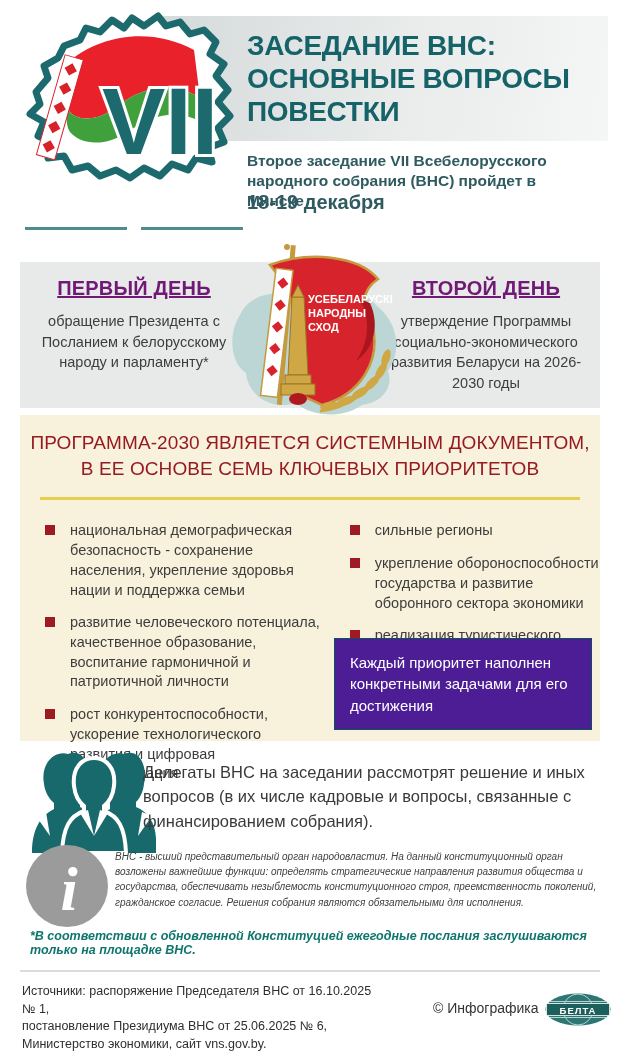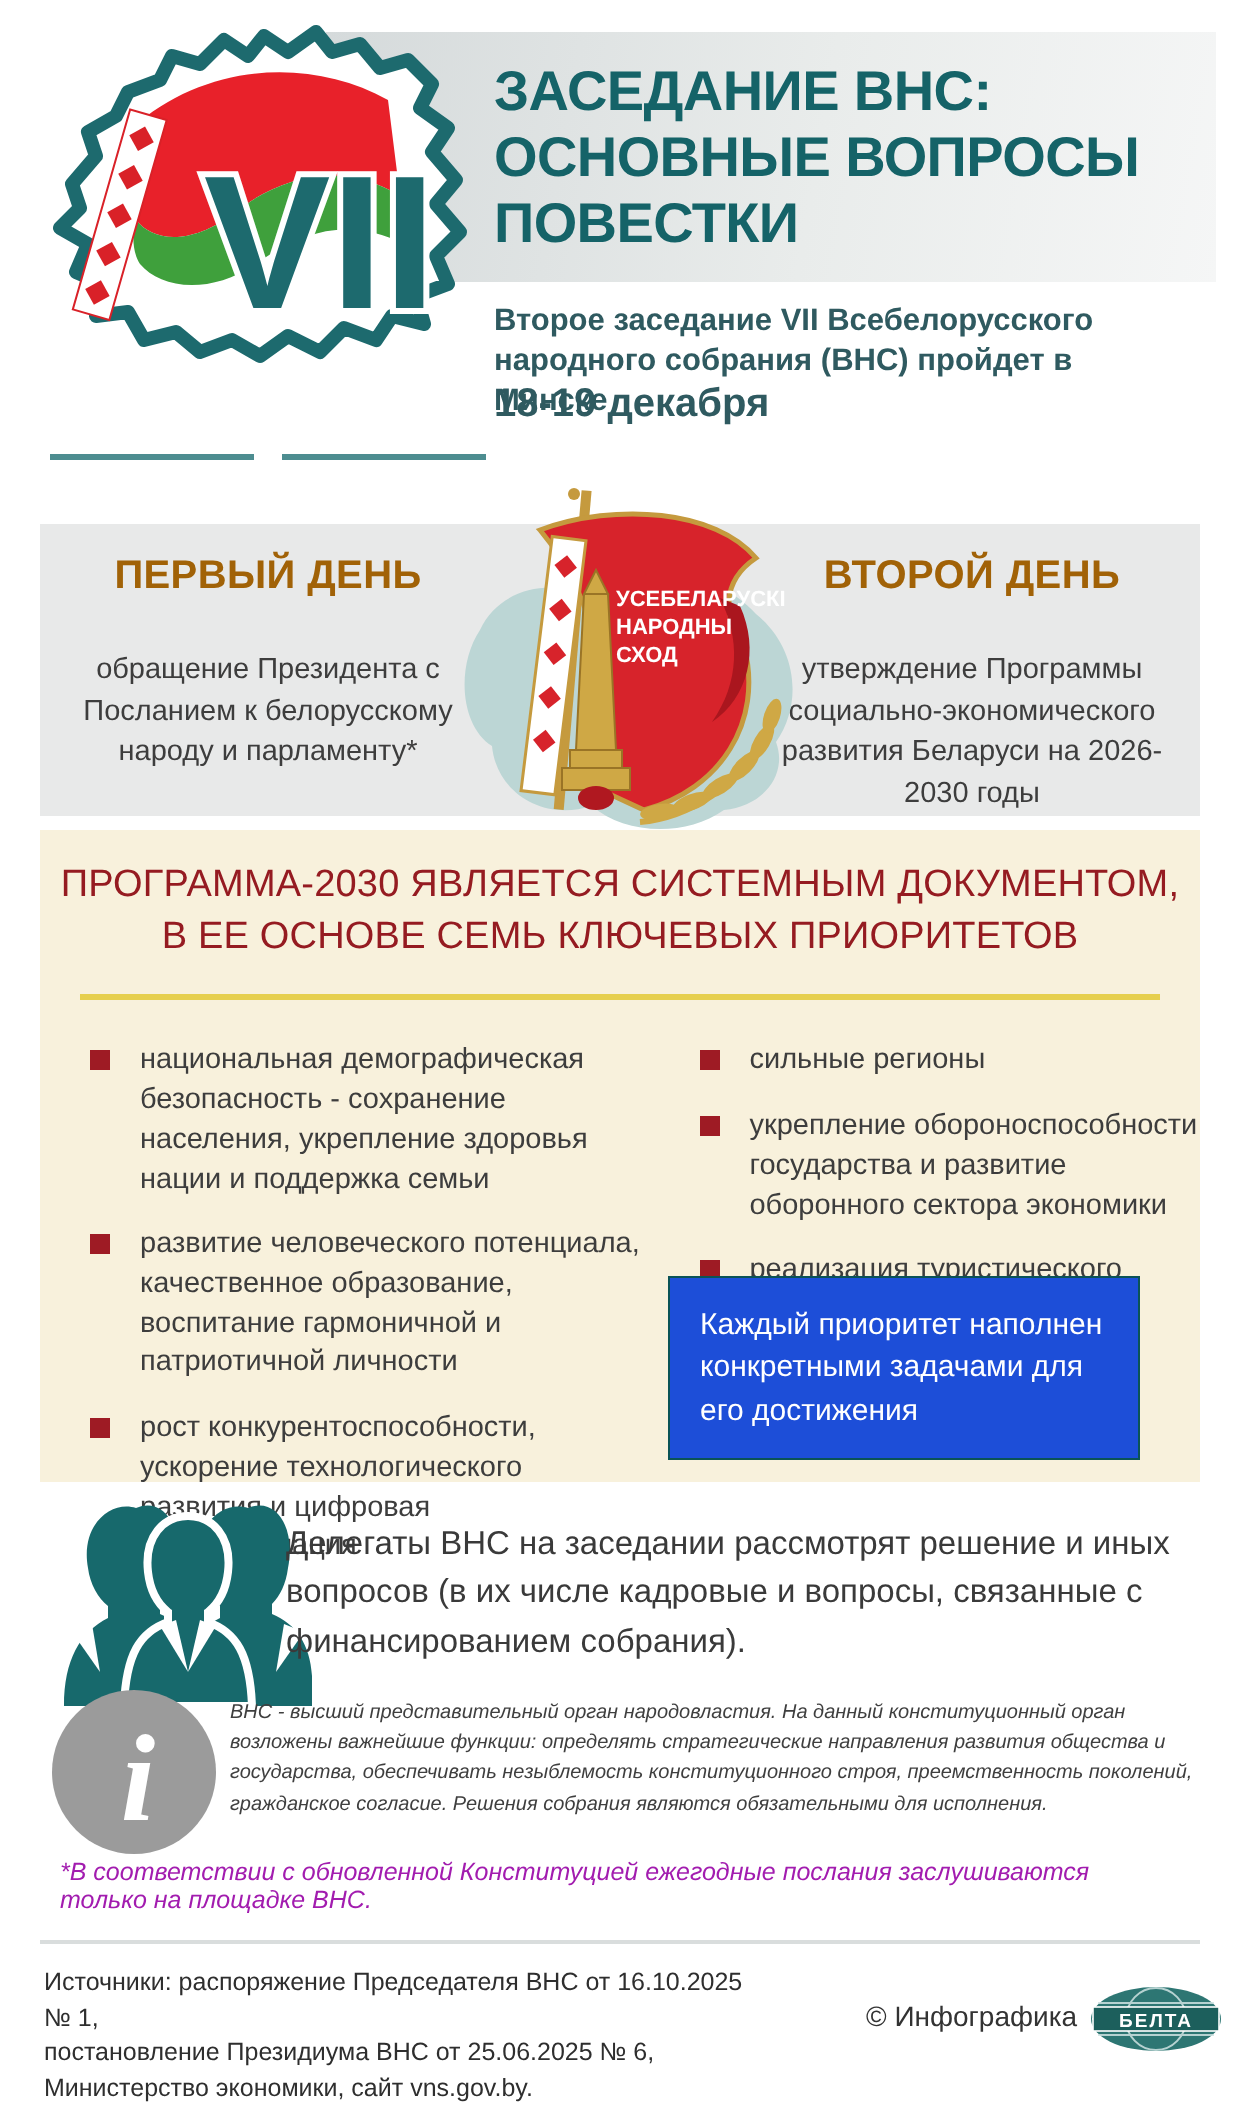--- a/index.html
+++ b/index.html
@@ -21,49 +21,49 @@
 
   
   .agenda-heading{left:25px;top:227px;width:570px;display:flex;align-items:center;gap:14px;}
   .rule{flex:1;max-width:102px;height:3px;background:#4d8d90;}
   .agenda-title{color:#156368;font-weight:bold;font-size:22px;letter-spacing:0.2px;white-space:nowrap;}
 
   
   .days-box{left:20px;top:262px;width:580px;height:146px;background:#e8e9e9;
     display:flex;justify-content:space-between;box-sizing:border-box;padding:15px 10px;}
   .day{width:208px;text-align:center;}
-  .day-title{color:#a16207;font-weight:bold;font-size:20px;margin-bottom:25px;letter-spacing:0.2px;}
+  .day-title{color:#701a75;font-weight:bold;font-size:20px;margin-bottom:11px;letter-spacing:0.2px;text-decoration:underline;}
   .day-text{font-size:14.5px;color:#3d3d3d;line-height:1.42;}
   .badge{left:212px;top:243px;width:197px;height:182px;z-index:5;}
 
   
   .program{left:20px;top:415px;width:580px;height:326px;background:#f8f1dc;}
   .program-title{padding-top:15px;text-align:center;color:#951b21;font-weight:normal;
     font-size:19px;line-height:1.38;letter-spacing:0.1px;}
   .yellow-rule{margin:15px 20px 0 20px;height:3px;background:#e6cf4e;}
   .cols{display:flex;padding:21px 0 0 25px;}
   .col{list-style:none;margin:0;padding:0;}
   .col.left{width:286px;}
   .col.right{width:255px;margin-left:24px;}
   .col li{position:relative;padding-left:25px;margin-bottom:13px;
     font-size:14.5px;line-height:1.36;color:#3d3d3d;}
   .sq{position:absolute;left:0;top:4px;width:10px;height:10px;background:#9e1b24;}
-  .callout{position:absolute;left:314px;top:223px;width:236px;box-sizing:border-box;
-    background:#1d4ed8;border:1px solid #0a5356;color:#ffffff;
+  .callout{position:absolute;left:314px;top:223px;width:258px;box-sizing:border-box;
+    background:#4c1d95;border:1px solid #0a5356;color:#ffffff;
     padding:13px 15px;font-size:15px;line-height:1.42;}
 
   
   .delegates-icon{left:30px;top:746px;width:127px;height:107px;}
   .delegates-text{left:143px;top:760px;width:462px;font-size:16.5px;color:#3a3a3a;line-height:1.47;}
 
   
   .info-icon{left:25px;top:844px;width:84px;height:84px;}
   .info-text{left:115px;top:849px;width:494px;font-size:10px;font-style:italic;
     color:#3f3f3f;line-height:1.52;}
-  .footnote{left:30px;top:929px;width:560px;font-size:12.5px;font-style:italic;color:#a21caf;}
+  .footnote{left:30px;top:929px;width:560px;font-size:12.5px;font-style:italic;color:#0f766e;font-weight:bold;}
 
   
   .divider{left:20px;top:970px;width:580px;height:2px;background:#d9dddd;}
   .sources{left:22px;top:983px;width:360px;font-size:12.5px;color:#2e2e2e;line-height:1.4;}
   .credit{left:433px;top:1000px;font-size:14px;color:#333333;}
   .belta{left:545px;top:993px;width:66px;height:33px;}
 </style>
 </head>
 <body>
 

